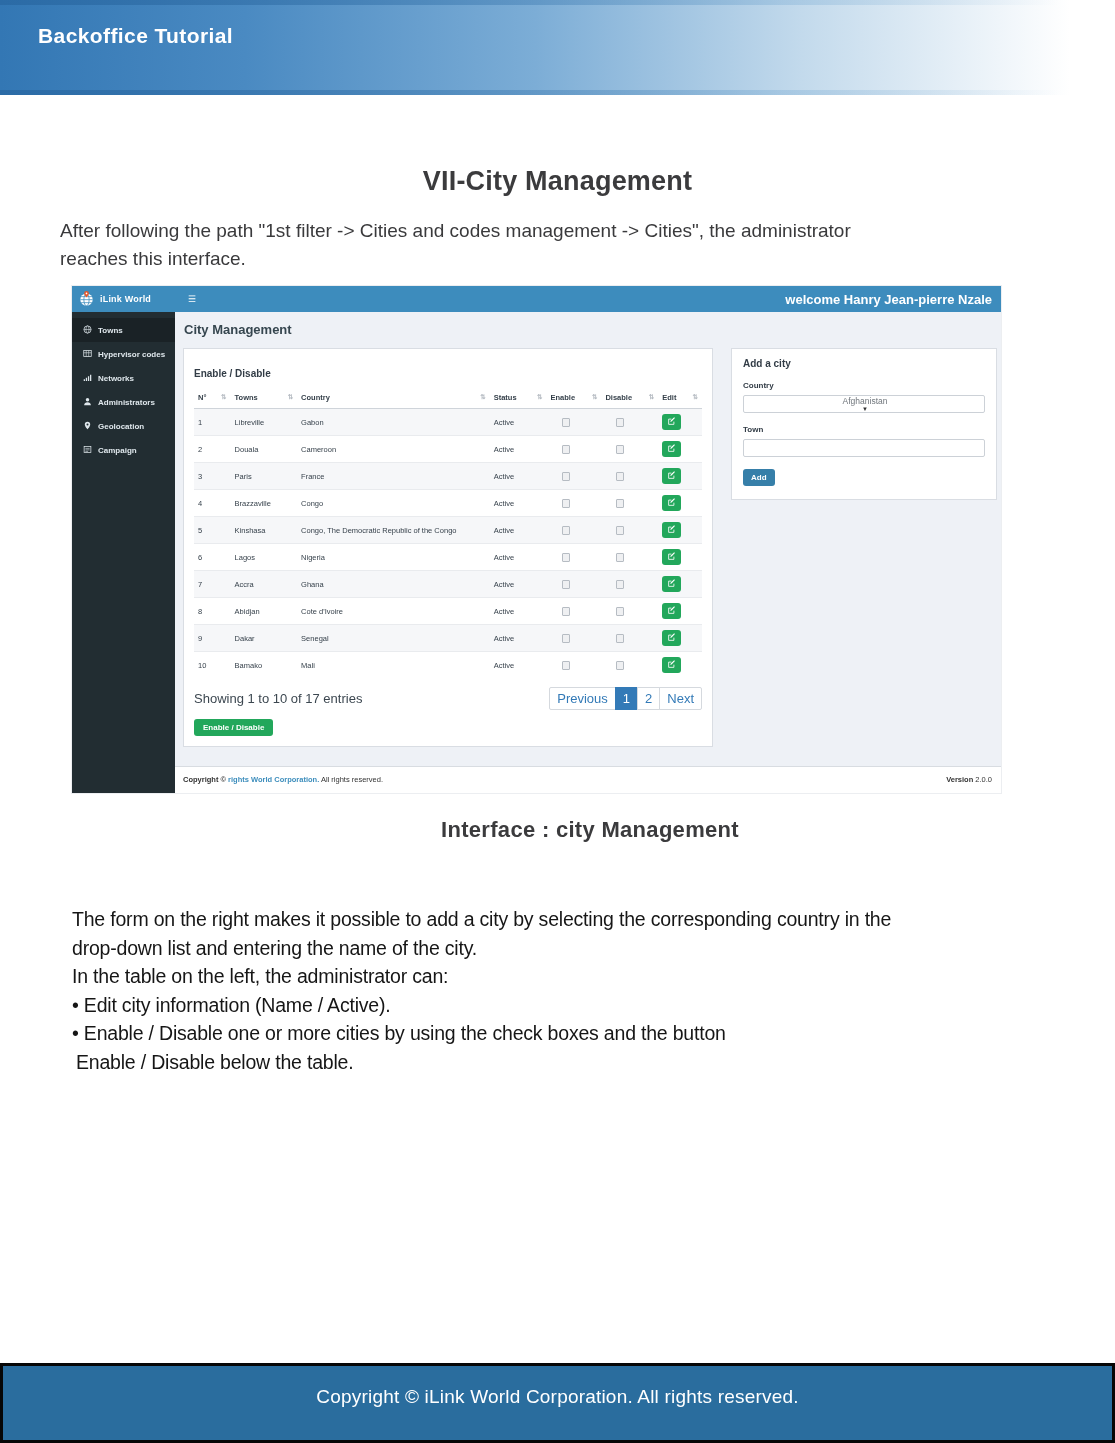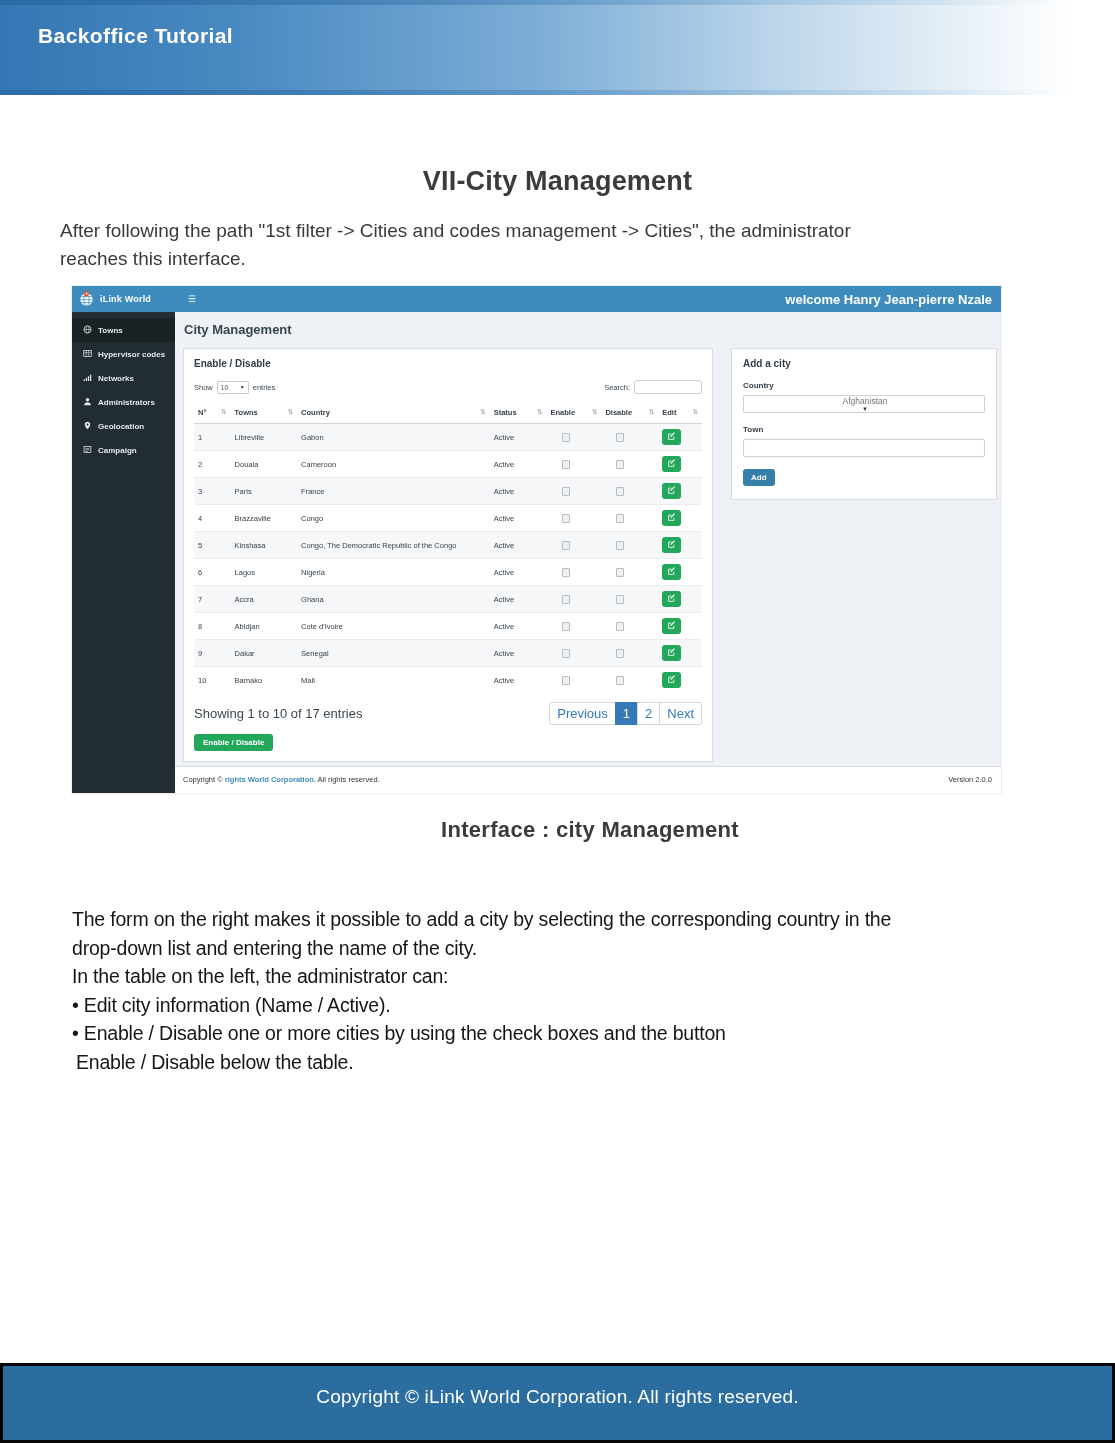--- a/index.html
+++ b/index.html
@@ -44,21 +44,21 @@
   .sb-item { height:24px; display:flex; align-items:center; gap:6px; padding-left:11px; color:#dfe7ec; font-size:8px; font-weight:600; cursor:pointer; }
   .sb-item.active { background:#1a2226; }
   .sb-item svg { flex:none; }
 
   .app-col { flex:1; display:flex; flex-direction:column; min-width:0; }
   .app-main { flex:1; background:#eef1f6; padding:9px 4px 0 8px; }
   .content-title { font-size:13px; font-weight:700; color:#36464f; margin:1px 0 11px 1px; }
   .panels { display:flex; gap:18px; align-items:flex-start; }
 
   .panel { background:#fff; border:1px solid #d9dde3; }
-  .panel-left { width:530px; padding:9px 10px 10px; }
+  .panel-left { width:530px; padding:19px 10px 10px; }
   .panel-right { width:266px; padding:9px 11px 13px; }
   .panel-title { font-size:10px; font-weight:700; color:#323c46; }
 
   .tbl-controls { display:flex; justify-content:space-between; align-items:center; margin-top:11px; font-size:7.5px; color:#3c4750; }
   .show-group { display:flex; align-items:center; gap:4px; }
   .mini-select { width:32px; height:13px; border:1px solid #c6cbd2; border-radius:2px; display:flex; align-items:center; justify-content:space-between; padding:0 3px; font-size:6.5px; color:#555; background:#fff; cursor:pointer; }
   .mini-select .caret { font-size:5px; color:#333; }
   .search-group { display:flex; align-items:center; gap:4px; }
   .search-input { width:68px; height:14px; border:1px solid #c9ced5; border-radius:2px; background:#fff; }
 
@@ -80,21 +80,21 @@
   .page-btn.active { background:#337ab7; border-color:#337ab7; color:#fff; }
   .btn-green { display:inline-block; margin-top:9px; background:#22a75b; color:#fff; font-weight:700; font-size:8px; padding:4px 9px; border-radius:3px; cursor:pointer; }
 
   .form-label { font-size:8px; font-weight:700; color:#323c46; margin-top:12px; }
   .full-select { margin-top:5px; height:18px; border:1px solid #ccd1d7; border-radius:2px; display:flex; align-items:center; justify-content:space-between; padding:0 7px 16px 9px; font-size:8.5px; color:#70767c; background:#fff; cursor:pointer;flex-direction:column; }
   .full-select .caret { font-size:6px; color:#333; }
   .town-input { margin-top:5px; height:18px; width:100%; border:1px solid #ccd1d7; border-radius:2px; background:#fff; }
   .btn-add { display:inline-block; margin-top:12px; background:#367fa9; color:#fff; font-weight:700; font-size:8px; padding:4px 8px; border-radius:3px; cursor:pointer; }
 
   .app-footer { flex:none; background:#fff; border-top:1px solid #d8dce1; padding:8px 9px 9px 8px; display:flex; justify-content:space-between; font-size:7.5px; color:#333; }
-  .app-footer b { font-weight:400;margin-top:22px; }
+  .app-footer b { font-weight:700;margin-top:22px; }
   .app-footer .link { color:#3c8dbc; font-weight:700; cursor:pointer; }
 
   
   .page-footer {
     position:absolute; left:0; top:1363px; width:1115px; height:80px;
     background:#2a6d9e; border:3px solid #060606;
     display:flex; align-items:center; justify-content:center;
     color:#fff; font-size:19px; letter-spacing:.2px; padding-bottom:12px;
   }
 </style>
@@ -180,34 +180,20 @@
 
     <div class="app-col">
       <div class="app-main">
         <div class="content-title">City Management</div>
 
         <div class="panels">
 
           <div class="panel panel-left">
             <div class="panel-title">Enable / Disable</div>
 
-            <div class="tbl-controls">
-              <div class="show-group">
-                <span>Show</span>
-                <span class="mini-select">
-                  <span>10</span>
-                  <span class="caret">▼</span>
-                </span>
-                <span>entries</span>
-              </div>
-              <div class="search-group">
-                <span>Search:</span>
-                <span class="search-input"></span>
-              </div>
-            </div>
 
             <table class="data">
               <thead>
                 <tr>
                   <th style="width:7.2%"><span>N°</span><span class="sort sorted">⇅</span></th>
                   <th style="width:13.1%"><span>Towns</span><span class="sort">⇅</span></th>
                   <th style="width:37.9%"><span>Country</span><span class="sort">⇅</span></th>
                   <th style="width:11.2%"><span>Status</span><span class="sort">⇅</span></th>
                   <th style="width:10.8%"><span>Enable</span><span class="sort">⇅</span></th>
                   <th style="width:11.2%"><span>Disable</span><span class="sort">⇅</span></th>

